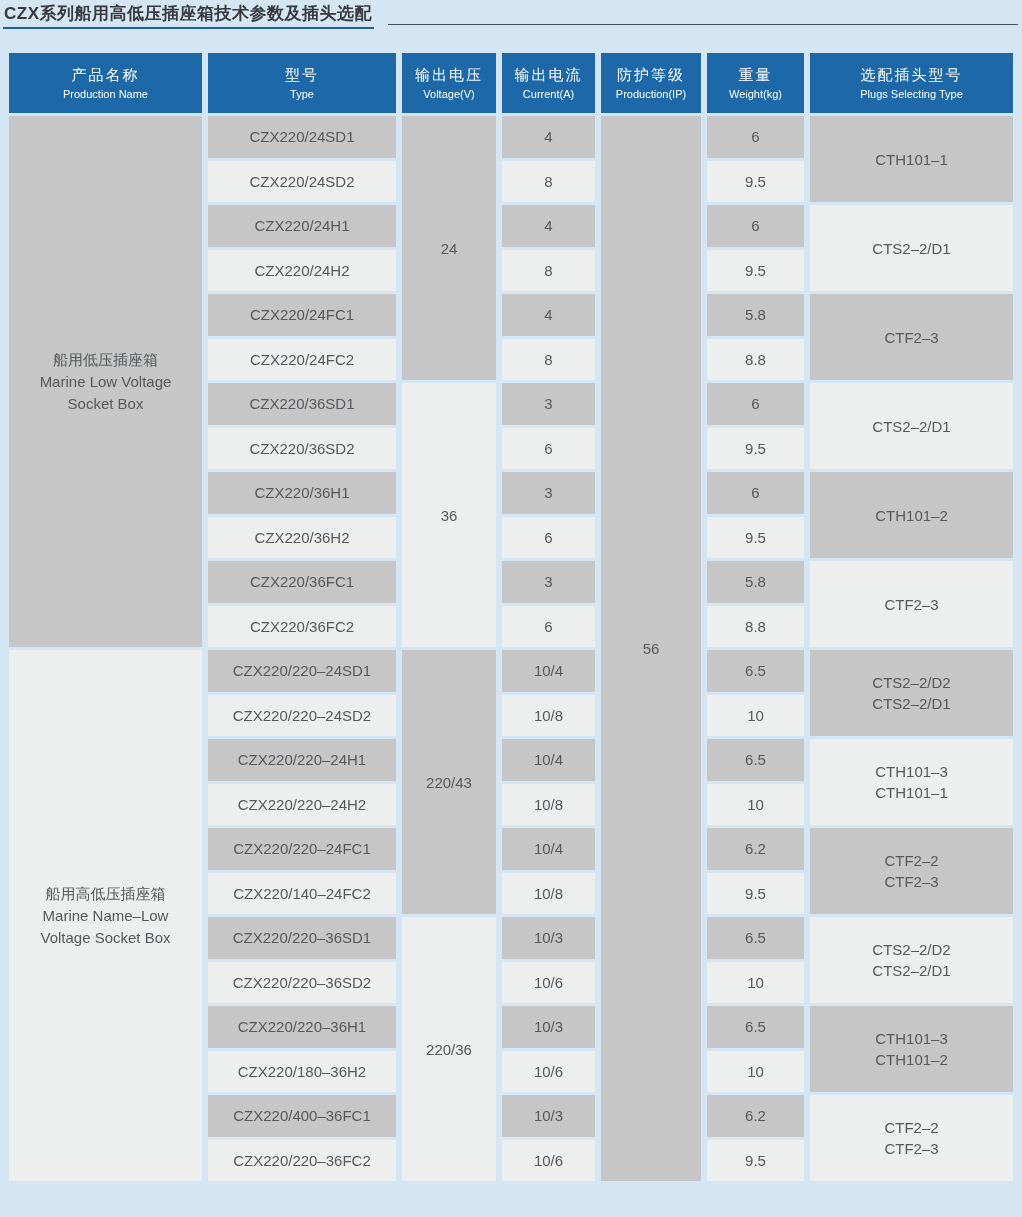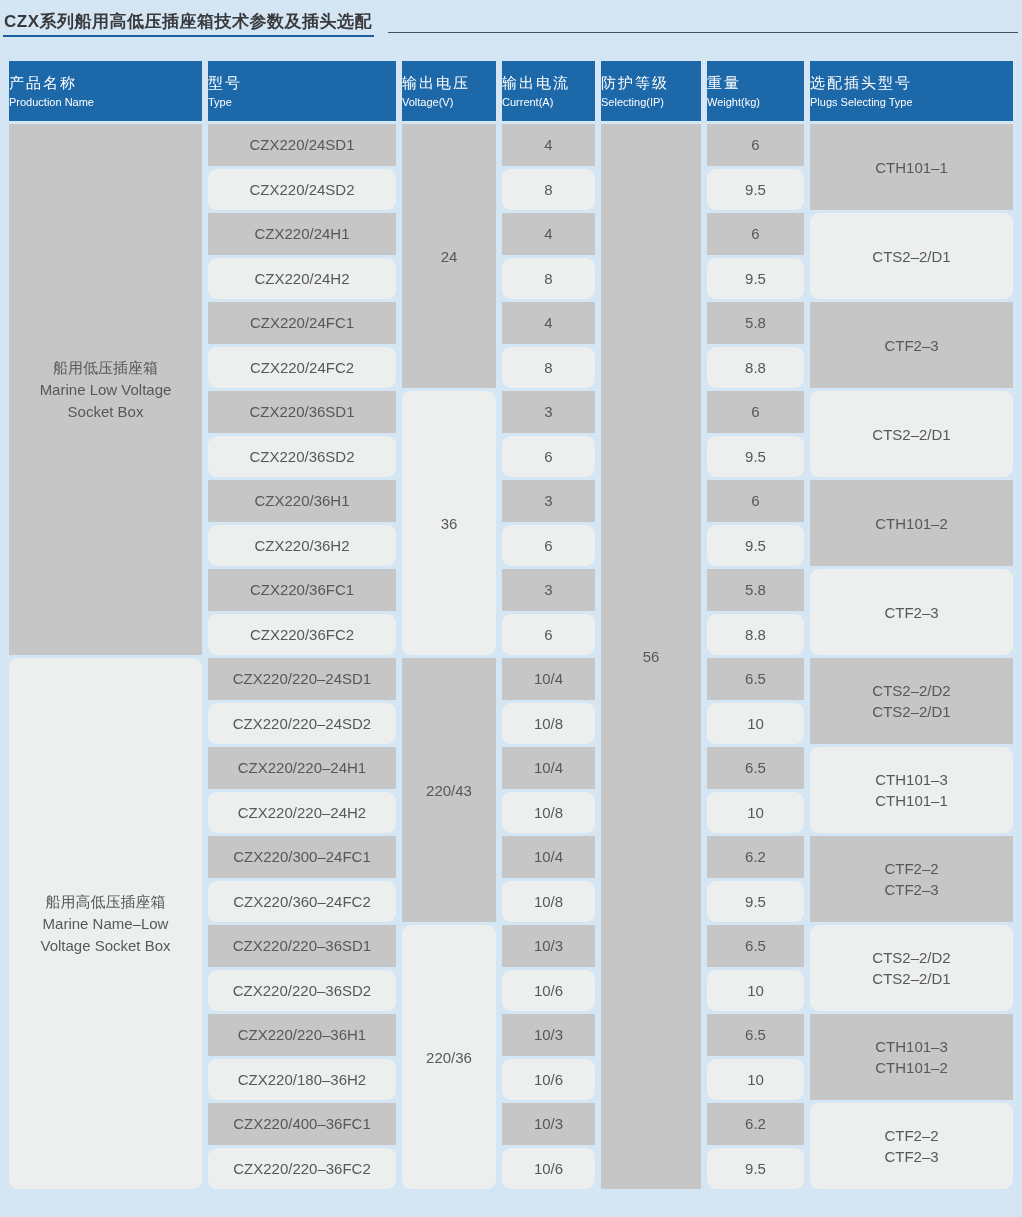--- a/index.html
+++ b/index.html
@@ -2,53 +2,53 @@
 <html style="--page-bg: #d4e6f3; --header-bg: #1d68a9; --header-text: #ffffff; --cell-gray: #c5c6c5; --cell-light: #edefee; --cell-text: #56585b; --title-text: #37393c; --title-underline: #1d5fa0; --rule-line: #42505e;"><head>
 <meta charset="utf-8">
 <style>
   html,body { margin:0; padding:0; }
   body {
     width:1022px; height:1217px;
     background: var(--page-bg, #d4e6f3);
     font-family:"Liberation Sans","DejaVu Sans",sans-serif;
     overflow:hidden;
   }
-  .page { padding:12px 2px 0 3px; }
+  .page { padding:4px 2px 0 3px; }
 
   .title-bar { display:flex; align-items:flex-end; }
   .title {
     margin:0; font-size:17px; font-weight:bold;
     color: var(--title-text, #37393c);
     letter-spacing:0.5px; line-height:1.2;
     border-bottom:2px solid var(--title-underline, #1d5fa0);
     padding:0 2px 3px 1px;
     display:inline-block;
   }
   .rule { flex:1; border-top:1px solid var(--rule-line, #42505e); margin:0 2px 4px 14px; height:0; }
 
   table.spec {
     border-collapse:separate; border-spacing:6px 3px;
     table-layout:fixed; width:1016px; margin-top:21px;
   }
   th {
     background: var(--header-bg, #1d68a9);
     color: var(--header-text, #ffffff);
     font-weight:normal; height:60px; padding:0;
-    text-align:left; vertical-align:middle;
+    text-align:center; vertical-align:middle;
   }
   th .zh { display:block; font-size:15px; letter-spacing:2px; margin-bottom:3px; }
   th .en { display:block; font-size:11px; letter-spacing:0; }
   td {
     height:41.5px; padding:0;
     text-align:center; vertical-align:middle;
     font-size:15px; color: var(--cell-text, #56585b);
     white-space:pre-line; line-height:1.45;
   }
   td.g { background: var(--cell-gray, #c5c6c5); margin-top: 12px; }
-  td.l { background: var(--cell-light, #edefee); border-radius: 9px; }
+  td.l { background: var(--cell-light, #edefee); }
 </style>
 </head>
 <body>
 
 <div class="page">
   <div class="title-bar">
     <h1 class="title">CZX系列船用高低压插座箱技术参数及插头选配</h1>
     <div class="rule"></div>
   </div>
 
@@ -75,21 +75,21 @@
         <th>
             <span class="zh">输出电压</span>
             <span class="en">Voltage(V)</span>
           </th>
         <th>
             <span class="zh">输出电流</span>
             <span class="en">Current(A)</span>
           </th>
         <th>
             <span class="zh">防护等级</span>
-            <span class="en">Selecting(IP)</span>
+            <span class="en">Production(IP)</span>
           </th>
         <th>
             <span class="zh">重量</span>
             <span class="en">Weight(kg)</span>
           </th>
         <th>
             <span class="zh">选配插头型号</span>
             <span class="en">Plugs Selecting Type</span>
           </th>
       </tr>
@@ -189,28 +189,28 @@
         <td class="g">6.5</td>
         <td class="l" rowspan="2">CTH101–3
 CTH101–1</td>
       </tr>
       <tr>
         <td class="l">CZX220/220–24H2</td>
         <td class="l">10/8</td>
         <td class="l">10</td>
       </tr>
       <tr>
-        <td class="g">CZX220/300–24FC1</td>
+        <td class="g">CZX220/220–24FC1</td>
         <td class="g">10/4</td>
         <td class="g">6.2</td>
         <td class="g" rowspan="2">CTF2–2
 CTF2–3</td>
       </tr>
       <tr>
-        <td class="l">CZX220/360–24FC2</td>
+        <td class="l">CZX220/140–24FC2</td>
         <td class="l">10/8</td>
         <td class="l">9.5</td>
       </tr>
       <tr>
         <td class="g">CZX220/220–36SD1</td>
         <td class="l" rowspan="6">220/36</td>
         <td class="g">10/3</td>
         <td class="g">6.5</td>
         <td class="l" rowspan="2">CTS2–2/D2
 CTS2–2/D1</td>

